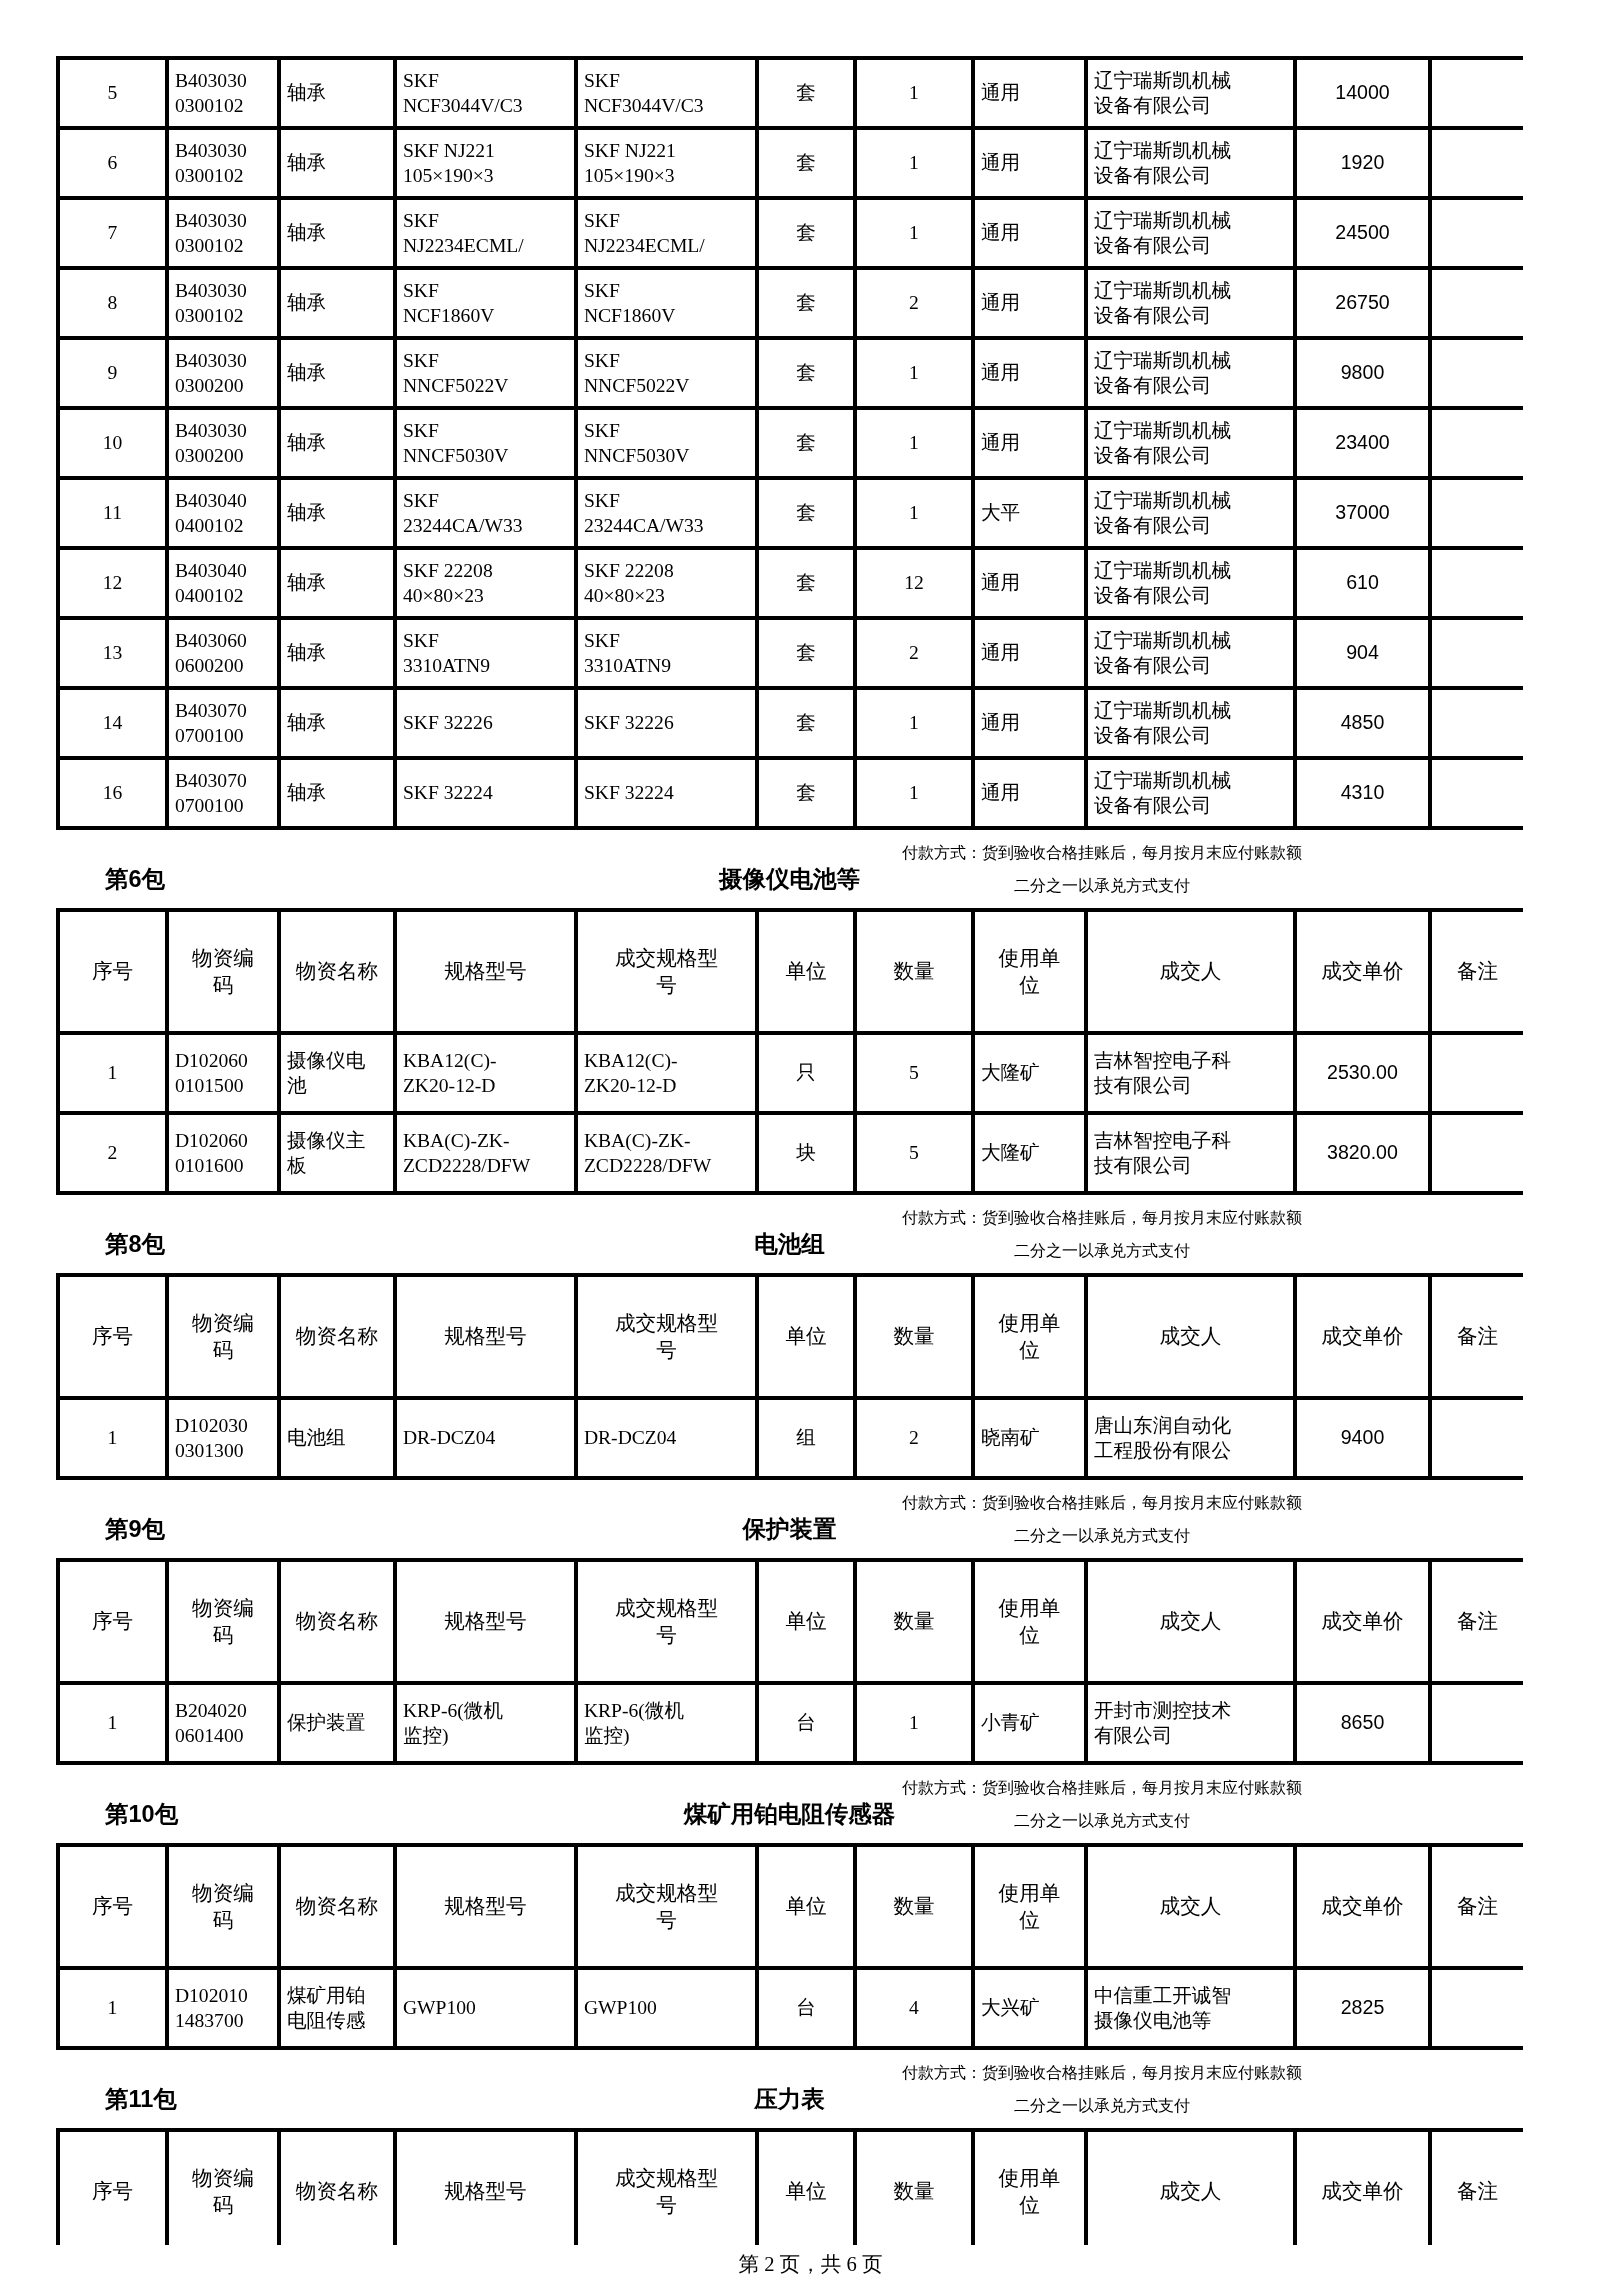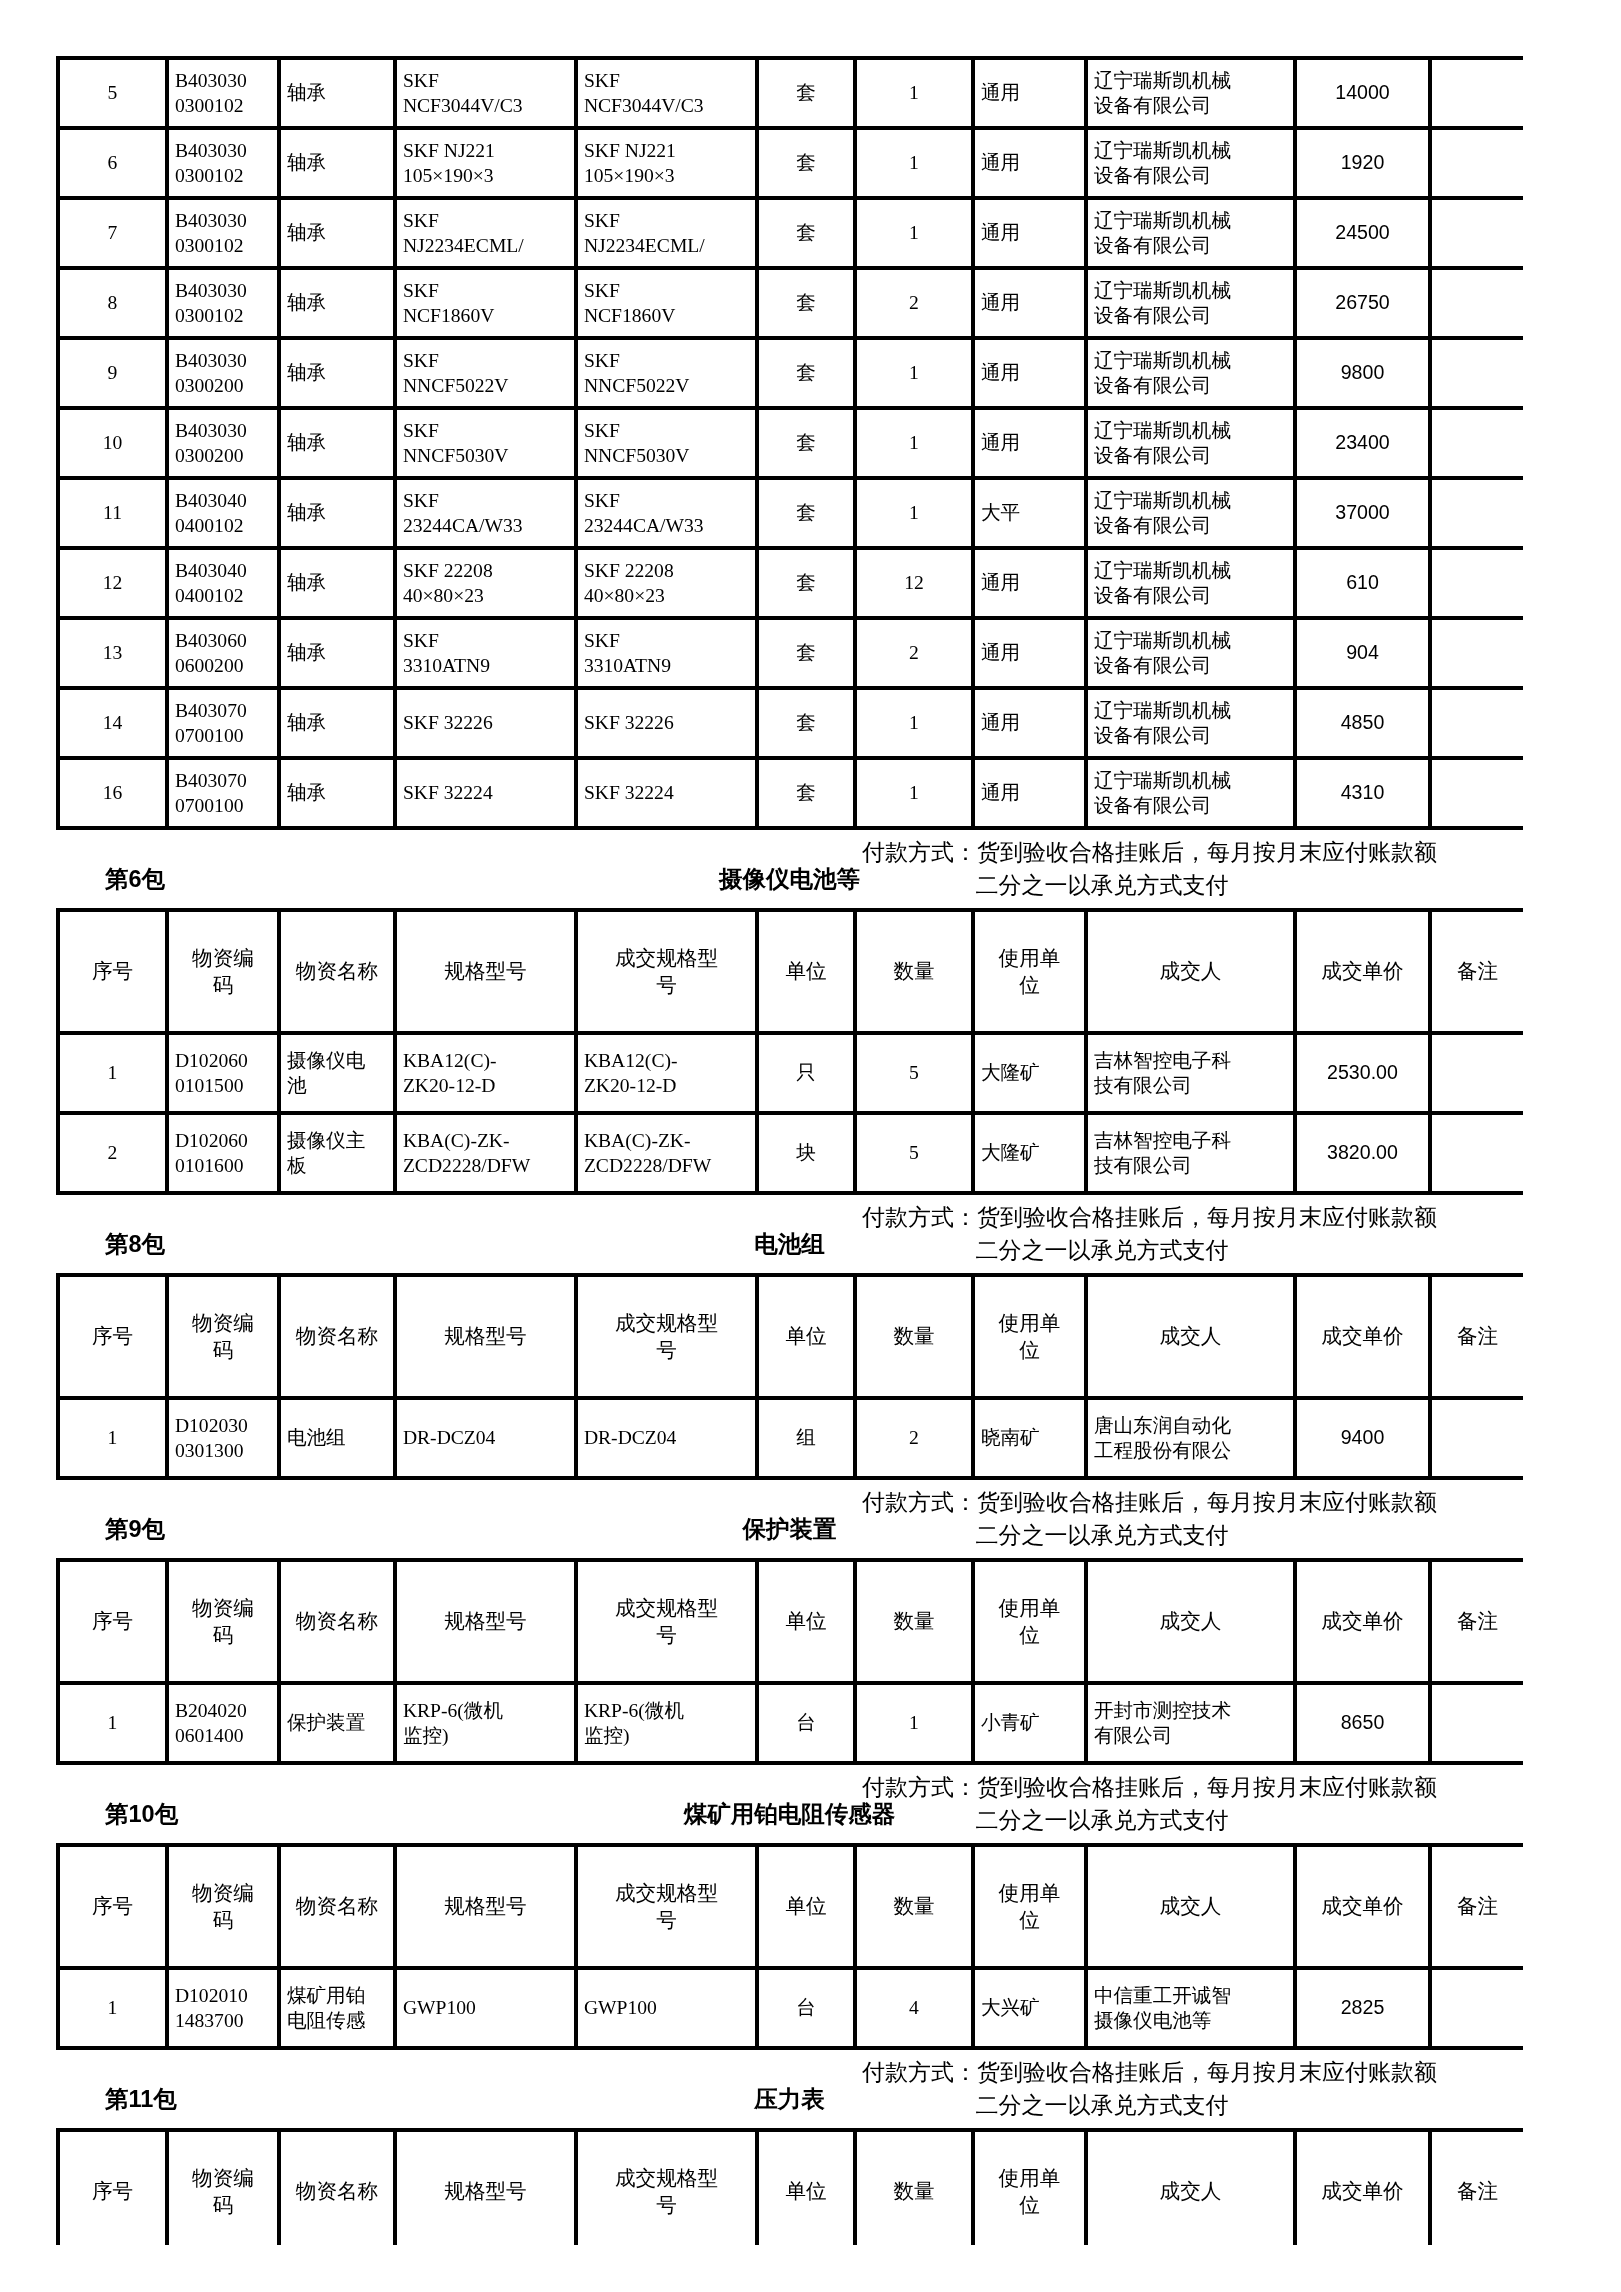--- a/index.html
+++ b/index.html
@@ -47,21 +47,21 @@
     font-size:23.5px;font-weight:bold;
     font-family:"Liberation Sans","DejaVu Sans",sans-serif;
   }
   .section .sec-title{
     position:absolute;left:0;top:33px;width:100%;
     text-align:center;font-size:23.5px;font-weight:bold;
     font-family:"Liberation Sans","DejaVu Sans",sans-serif;
   }
   .section .payment{
     position:absolute;left:806px;top:5.9px;width:480px;
-    font-size:23px;line-height:33px;text-align:center;
+    font-size:16px;line-height:33px;text-align:center;
   }
   .section .payment .pline{white-space:nowrap;}
   .footer{
     position:absolute;top:2250px;left:0;width:100%;
     text-align:center;font-size:20.6px;
   }
 </style>
 </head>
 <body>
 
@@ -574,14 +574,15 @@
           <th>备注</th>
         </tr>
       </thead>
       <tbody>
         
       </tbody>
     </table>
 
   </div>
 
+  <div class="footer">第 2 页，共 6 页</div>
 </div>
 
 
 </body></html>

